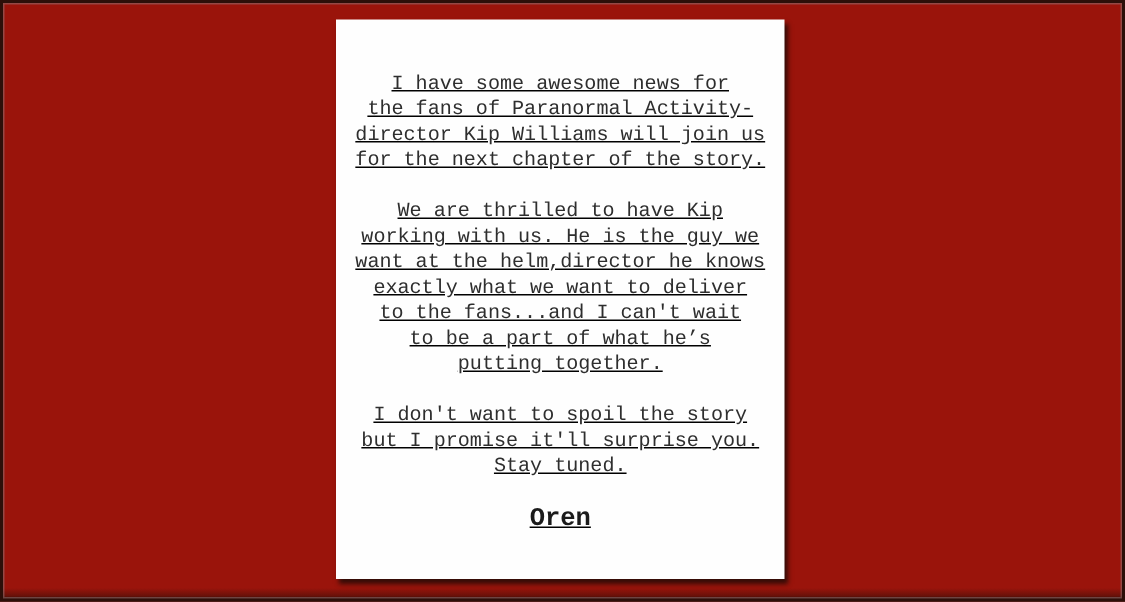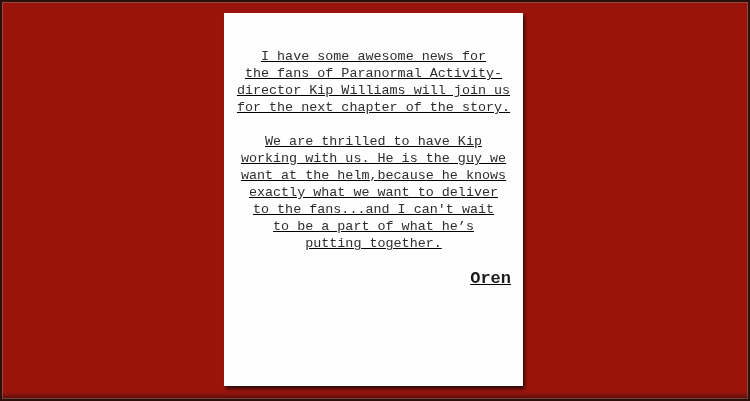--- a/index.html
+++ b/index.html
@@ -62,37 +62,39 @@
     line-height: 17px;
     color: #2e2e2e;
     white-space: pre-line;
   }
   .signature {
     margin-top: 11px;
     font-size: 17px;
     line-height: 20px;
     font-weight: bold;
     color: #1b1b1b;
-    text-align: right;
   }
 </style>
 </head>
 <body>
 
 <div class="stage">
   <div class="paper">
     <p class="para">I have some awesome news for
 the fans of Paranormal Activity-
 director Kip Williams will join us
 for the next chapter of the story.</p>
     <p class="para">We are thrilled to have Kip
 working with us. He is the guy we
-want at the helm,because he knows
+want at the helm,director he knows
 exactly what we want to deliver
 to the fans...and I can't wait
 to be a part of what he’s
 putting together.</p>
+    <p class="para">I don't want to spoil the story
+but I promise it'll surprise you.
+Stay tuned.</p>
     <div class="signature">Oren</div>
   </div>
   <div class="frame-bottom"></div>
   <div class="frame-outer"></div>
   <div class="frame-inner"></div>
 </div>
 
 </body></html>

